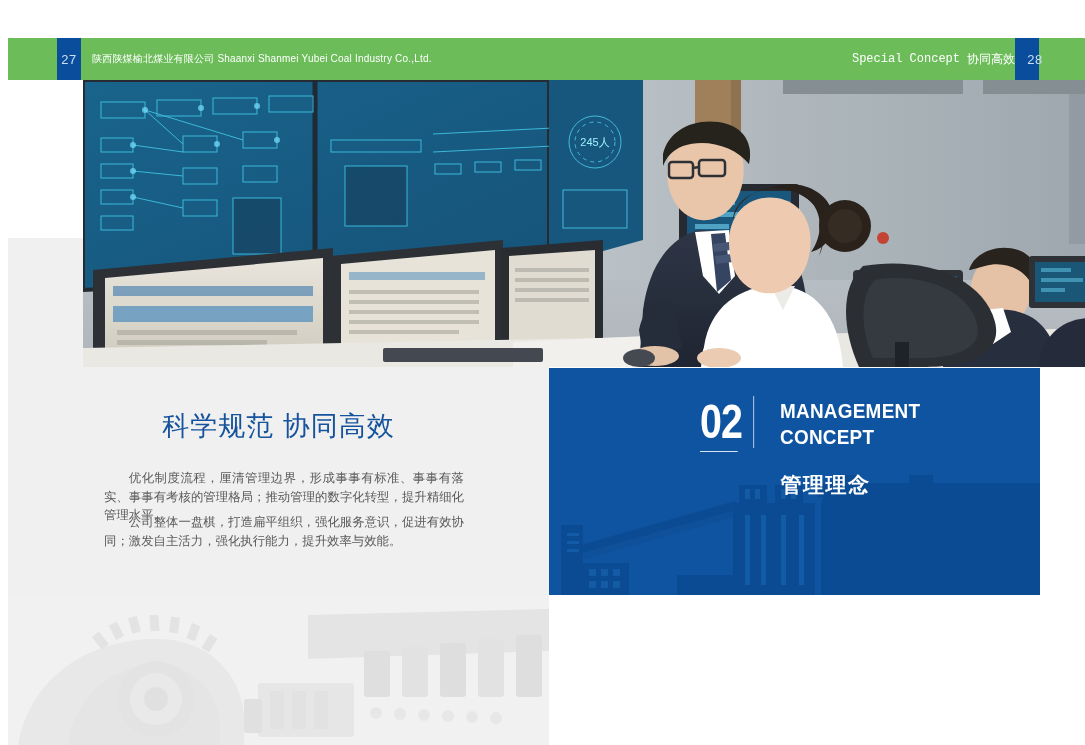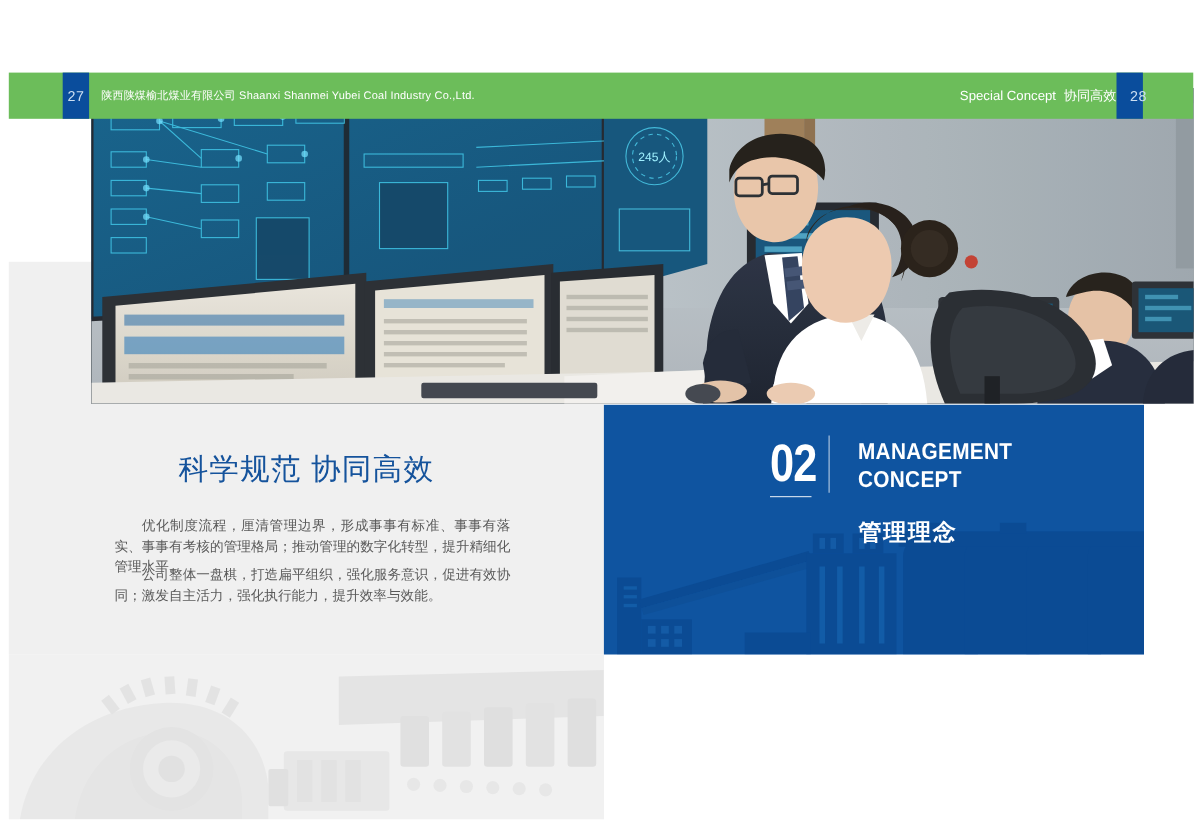--- a/index.html
+++ b/index.html
@@ -25,40 +25,40 @@
     background: #f2f2f2;
     overflow: hidden;
   }
   .wm-art { position: absolute; inset: 0; opacity: .55; }
 
   
   .header-bar {
     position: absolute; left: 8px; top: 38px;
     width: 1077px; height: 42px;
     background: #6cbd5a;
-    display: flex; align-items: center; margin-top: 28px;
+    display: flex; align-items: center;
   }
   .pagenum-box {
     position: absolute; top: 0; height: 42px; width: 24px;
     background: #0a4d9c;
     display: flex; align-items: center; justify-content: center;
     color: #cddff2; font-size: 13px; letter-spacing: .5px;
   }
   .pagenum-left { left: 49px; }
   .pagenum-right { left: 1007px; padding-left: 16px; }
   .company-name {
     position: absolute; left: 84px; top: 0; height: 42px;
     display: flex; align-items: center;
     color: #ffffff; font-size: 10px; letter-spacing: .2px;
     white-space: nowrap;
   }
   .header-right {
     position: absolute; right: 70px; top: 0; height: 42px;
     display: flex; align-items: center; gap: 7px;
-    color: #ffffff; font-size: 12px; white-space: nowrap;
+    color: #ffffff; font-size: 12px; white-space: nowrap; font-family: Liberation Mono, monospace;
   }
 
   
   .hero {
     position: absolute; left: 57px; top: 80px;
     width: 1028px; height: 287px;
     overflow: hidden;
     background: #16222c;
     margin-left: 26px;
   }

